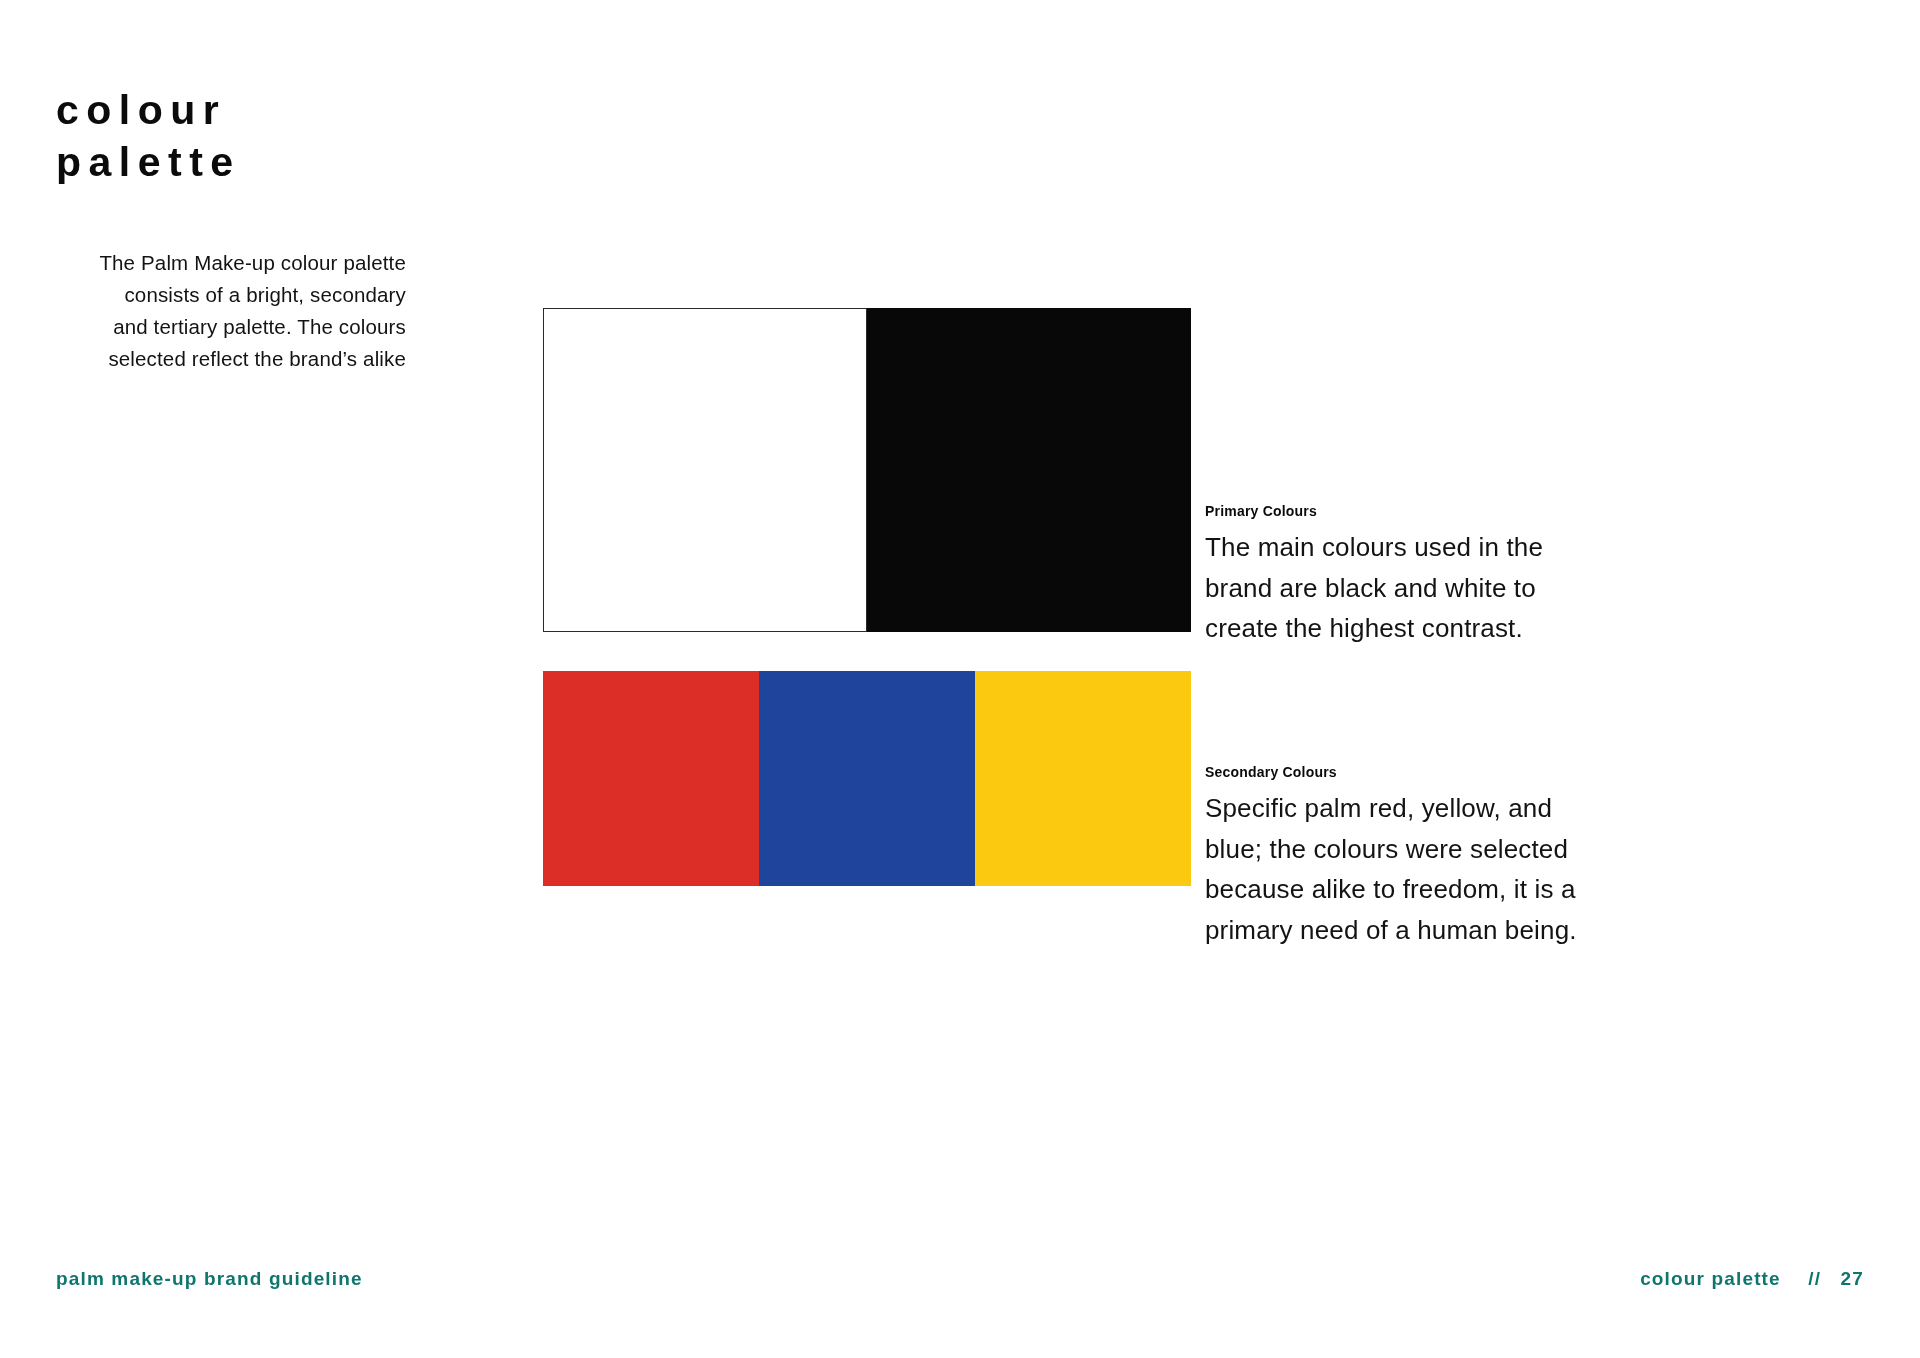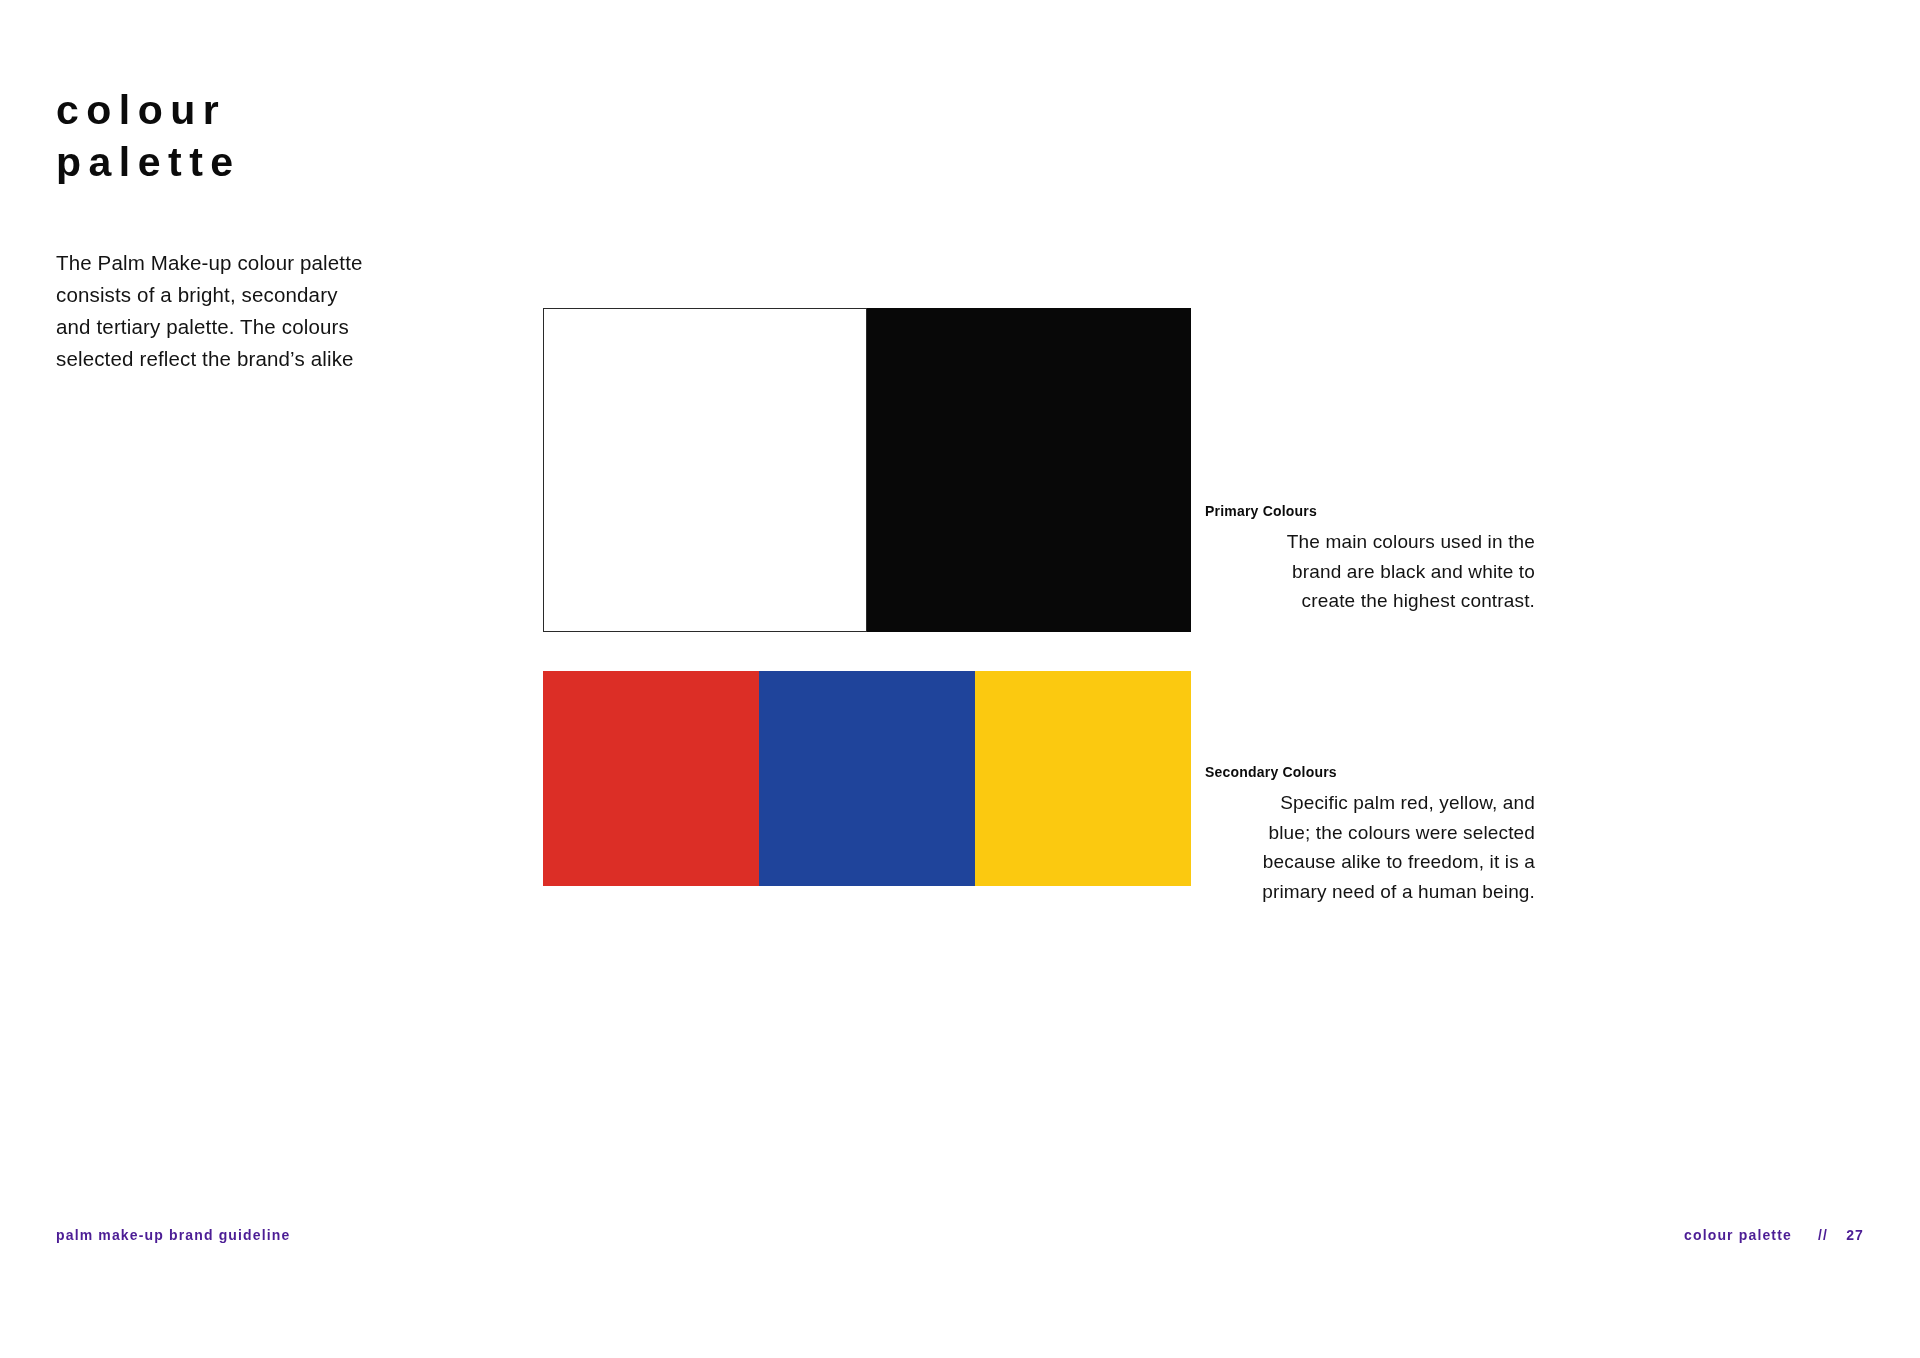--- a/index.html
+++ b/index.html
@@ -44,21 +44,21 @@
     position: absolute;
     left: 56px;
     top: 247px;
     width: 350px;
     font-size: 20.5px;
     line-height: 1.56;
     letter-spacing: 0.15px;
     color: #131313;
     font-weight: 400;
   }
-  .intro .ln { display: block; white-space: nowrap; }
+  .intro .ln { display: block; white-space: nowrap; text-align: right; }
 
   
   .swatch-row {
     position: absolute;
     display: flex;
   }
 
   #primary-row {
     left: 543px;
     top: 308px;
@@ -95,37 +95,36 @@
 
   .caption-title {
     font-size: 14px;
     font-weight: 700;
     letter-spacing: 0.2px;
     color: #0b0b0b;
     margin-bottom: 8px;
     white-space: nowrap;
   }
   .caption-body {
-    font-size: 19px;
+    font-size: 26px;
     font-weight: 400;
     line-height: 1.56;
     letter-spacing: 0.15px;
     color: #131313;
-    text-align: right;
   }
   .caption-body .ln { display: block; white-space: nowrap; }
 
   
   .footer-left, .footer-right {
     position: absolute;
-    top: 1227px;
-    font-size: 14px;
+    top: 1268px;
+    font-size: 19px;
     font-weight: 700;
     letter-spacing: 1.15px;
-    color: #4c1d95;
+    color: #0f766e;
     white-space: nowrap;
   }
   .footer-left  { left: 56px; }
   .footer-right { right: 56px; }
   .footer-right .sep  { margin: 0 13px 0 21px; }
   .footer-right .pnum { margin-left: 0; }
 </style>
 </head>
 <body>
 

